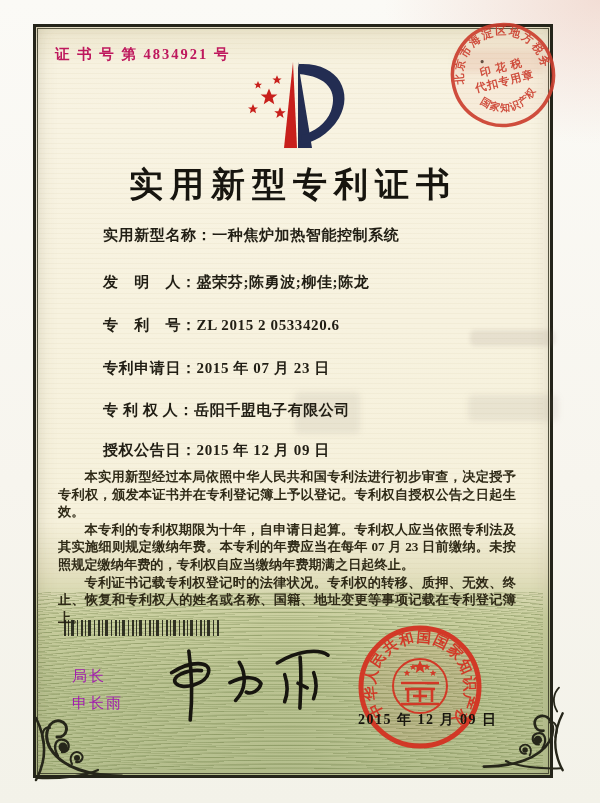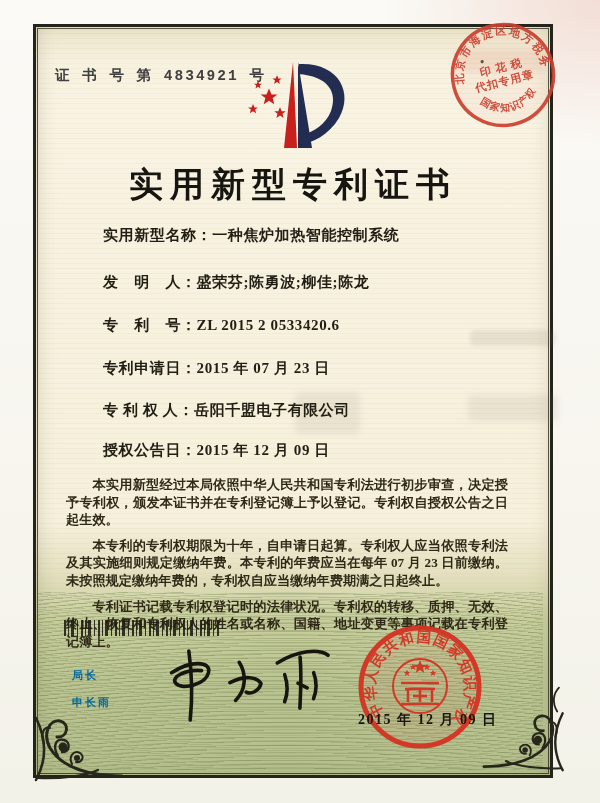--- a/index.html
+++ b/index.html
@@ -31,41 +31,41 @@
     background-image:
       repeating-radial-gradient(140% 90% at 50% -160%, rgba(98,116,58,.30) 0 1px, rgba(98,116,58,0) 2px 6px),
       repeating-radial-gradient(150% 100% at 50% 280%, rgba(98,116,58,.20) 0 1px, rgba(98,116,58,0) 2px 7px);
   }
   .ghost{position:absolute;border-radius:5px;z-index:2;}
   .g1{left:455px;top:50px;width:90px;height:22px;background:rgba(205,125,100,.15);filter:blur(3px);}
   .g2{left:470px;top:330px;width:85px;height:16px;background:rgba(125,112,100,.13);filter:blur(2px);}
   .g3{left:295px;top:392px;width:65px;height:42px;background:rgba(120,110,100,.10);filter:blur(3px);}
   .g4{left:468px;top:395px;width:90px;height:26px;background:rgba(120,110,100,.10);filter:blur(3px);}
   .cert-no{
-    position:absolute;left:55px;top:66px;z-index:3;
-    font-size:14.5px;font-weight:bold;letter-spacing:2px;color:#404040;font-family:Liberation Mono, monospace;
+    position:absolute;left:55px;top:45px;z-index:3;
+    font-size:14.5px;font-weight:bold;letter-spacing:2px;color:#be185d;
   }
   .logo{position:absolute;left:238px;top:56px;width:122px;height:98px;z-index:3;}
   .tax-stamp{position:absolute;left:447px;top:19px;width:112px;height:112px;z-index:4;transform:rotate(-14deg);opacity:.92;}
   .title{
     position:absolute;left:35px;top:162px;width:516px;text-align:center;z-index:3;
     font-size:34px;font-weight:bold;letter-spacing:7px;color:#17150f;
   }
   .field{position:absolute;left:62px;z-index:3;font-size:15px;font-weight:bold;color:#211e14;letter-spacing:.6px;white-space:nowrap;margin-left:41px;}
   .f1{top:226px}.f2{top:273px}.f3{top:316px}.f4{top:359px}.f5{top:401px}.f6{top:441px}
   .paras{position:absolute;left:58px;top:468px;width:458px;z-index:3;}
-  .paras p{margin:8px;font-size:13.2px;line-height:17.6px;text-align:justify;text-indent:2em;font-weight:bold;color:#2f2a17;}
+  .paras p{margin:0;font-size:13.2px;line-height:17.6px;text-align:justify;text-indent:2em;font-weight:bold;color:#2f2a17;}
   .barcode{
     position:absolute;left:64px;top:620px;width:156px;height:16px;z-index:3;opacity:.88;
     background:repeating-linear-gradient(90deg,#1d1d14 0 2px,transparent 2px 4px,#1d1d14 4px 5px,transparent 5px 7px,#1d1d14 7px 10px,transparent 10px 13px,#1d1d14 13px 14px,transparent 14px 17px);
   }
   .director{
     position:absolute;left:72px;top:662px;z-index:3;
     font-family:"Liberation Sans","DejaVu Sans",sans-serif;
-    font-weight:bold;font-size:11px;color:#0369a1;line-height:27px;letter-spacing:2px;
+    font-weight:normal;font-size:15px;color:#a21caf;line-height:27px;letter-spacing:2px;
   }
   .signature{position:absolute;left:148px;top:638px;width:200px;height:92px;z-index:4;transform:rotate(-2deg);}
   .seal{position:absolute;left:351px;top:625px;width:138px;height:128px;z-index:4;opacity:.95;}
   .seal-date{
     position:absolute;left:358px;top:711px;z-index:5;
     font-size:14px;font-weight:bold;color:#17150e;letter-spacing:1.5px;white-space:nowrap;
   }
   .ornament{position:absolute;z-index:6;}
   .orn-left{left:28px;top:686px;width:96px;height:96px;}
   .orn-right{left:482px;top:674px;width:88px;height:108px;transform:scaleX(-1);}

